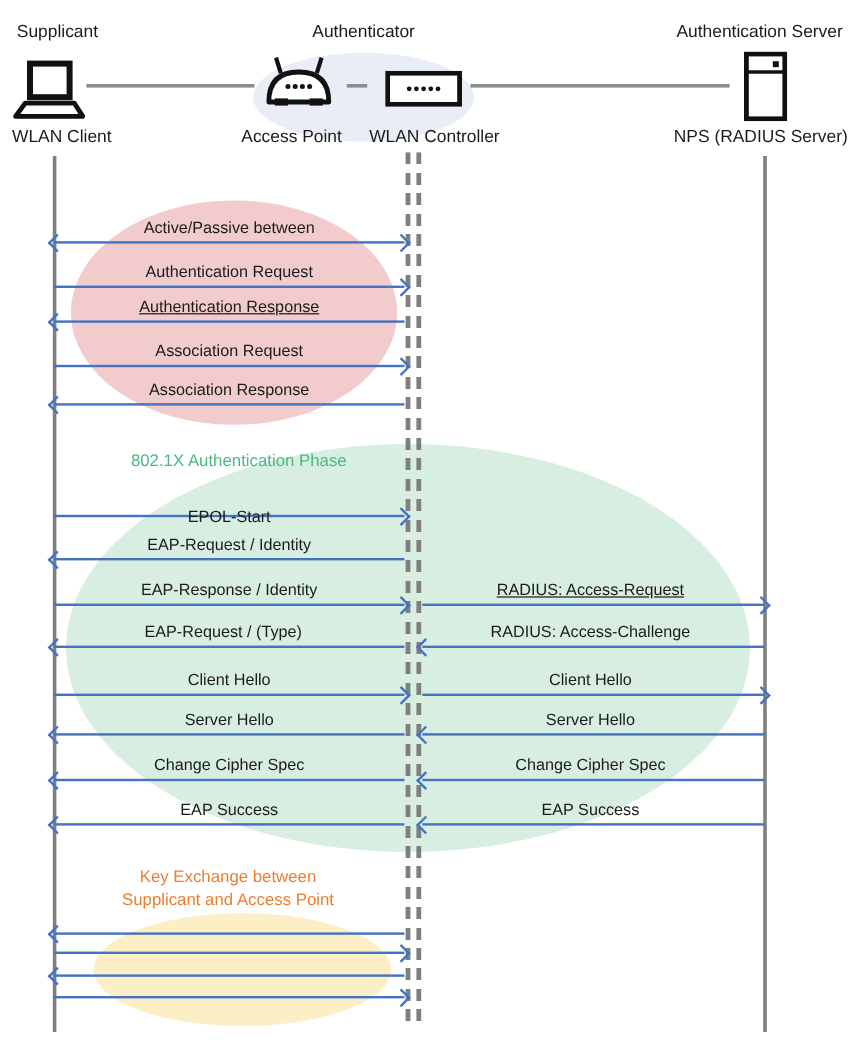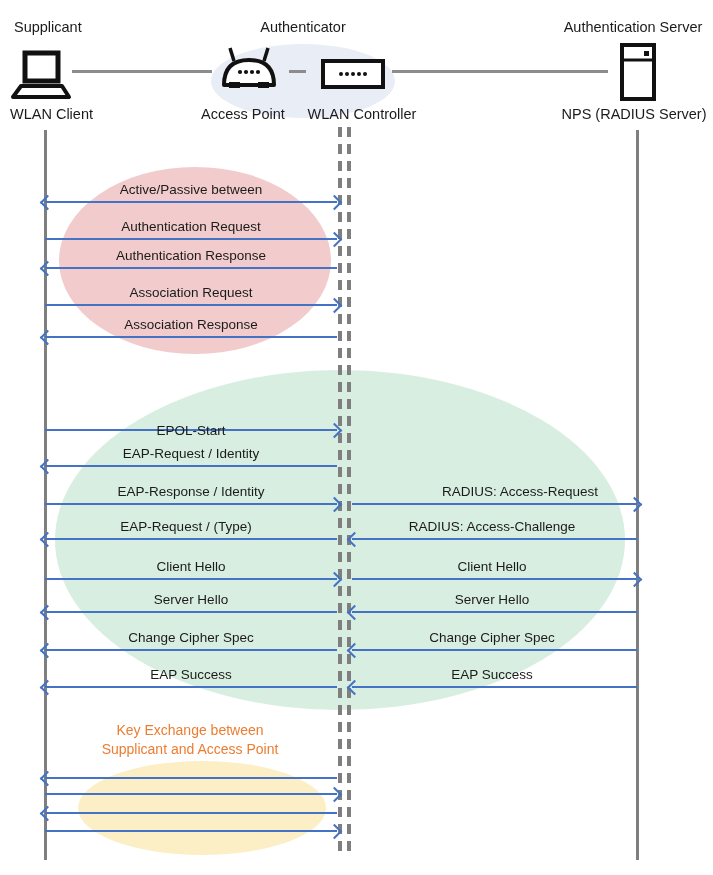--- a/index.html
+++ b/index.html
@@ -83,20 +83,21 @@
   <div class="toplabel" style="left:10px;top:106px;">WLAN Client</div>
   <div class="toplabel centered" style="left:243px;top:106px;">Access Point</div>
   <div class="toplabel centered" style="left:362px;top:106px;">WLAN Controller</div>
   <div class="toplabel centered" style="left:634px;top:106px;">NPS (RADIUS Server)</div>
 
   <div class="lifeline" style="left:44px;top:130px;height:730px;"></div>
   <div class="dashline" style="left:338px;top:127px;height:726px;"></div>
   <div class="dashline" style="left:347px;top:127px;height:726px;"></div>
   <div class="lifeline" style="left:636px;top:130px;height:730px;"></div>
 
+  <div class="ptitle green" style="left:199px;top:375px;">802.1X Authentication Phase</div>
   <div class="ptitle orange" style="left:190px;top:721px;">
     <span style="display:block">Key Exchange between</span>
     <span style="display:block">Supplicant and Access Point</span>
   </div>
 
   <div class="msg" style="left:45px;top:201px;width:292px;">
       <span class="hd l"></span>
       <span class="hd r"></span>
     </div>
   <div class="msg" style="left:45px;top:238px;width:292px;">
@@ -107,21 +108,21 @@
     </div>
   <div class="msg" style="left:45px;top:304px;width:292px;">
       <span class="hd r"></span>
     </div>
   <div class="msg" style="left:45px;top:336px;width:292px;">
       <span class="hd l"></span>
     </div>
 
   <div class="mlabel" style="left:191px;top:182px;">Active/Passive between</div>
   <div class="mlabel" style="left:191px;top:219px;">Authentication Request</div>
-  <div class="mlabel" style="left:191px;top:248px;">Authentication Response</div>
+  <div class="mlabel" style="left:191px;top:248px;text-decoration:underline;">Authentication Response</div>
   <div class="mlabel" style="left:191px;top:285px;">Association Request</div>
   <div class="mlabel" style="left:191px;top:317px;">Association Response</div>
 
   <div class="msg" style="left:45px;top:429px;width:292px;">
       <span class="hd r"></span>
     </div>
   <div class="msg" style="left:45px;top:465px;width:292px;">
       <span class="hd l"></span>
     </div>
   <div class="msg" style="left:45px;top:503px;width:292px;">
@@ -164,21 +165,21 @@
   <div class="msg" style="left:352px;top:611px;width:285px;">
       <span class="hd l"></span>
     </div>
   <div class="msg" style="left:352px;top:649px;width:285px;">
       <span class="hd l"></span>
     </div>
   <div class="msg" style="left:352px;top:686px;width:285px;">
       <span class="hd l"></span>
     </div>
 
-  <div class="mlabel" style="left:520px;top:484px;">RADIUS: Access-Request</div>
+  <div class="mlabel" style="left:492px;top:484px;text-decoration:underline;">RADIUS: Access-Request</div>
   <div class="mlabel" style="left:492px;top:519px;">RADIUS: Access-Challenge</div>
   <div class="mlabel" style="left:492px;top:559px;">Client Hello</div>
   <div class="mlabel" style="left:492px;top:592px;">Server Hello</div>
   <div class="mlabel" style="left:492px;top:630px;">Change Cipher Spec</div>
   <div class="mlabel" style="left:492px;top:667px;">EAP Success</div>
 
   <div class="msg" style="left:45px;top:777px;width:292px;">
       <span class="hd l"></span>
     </div>
   <div class="msg" style="left:45px;top:793px;width:292px;">

